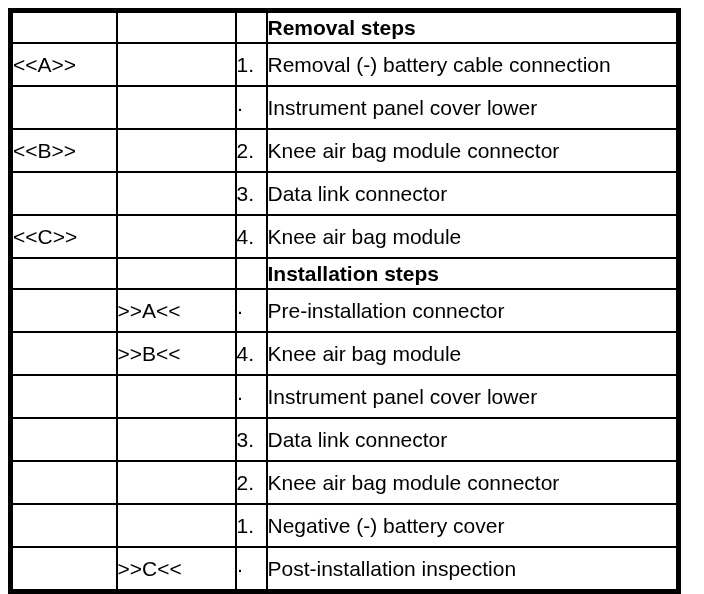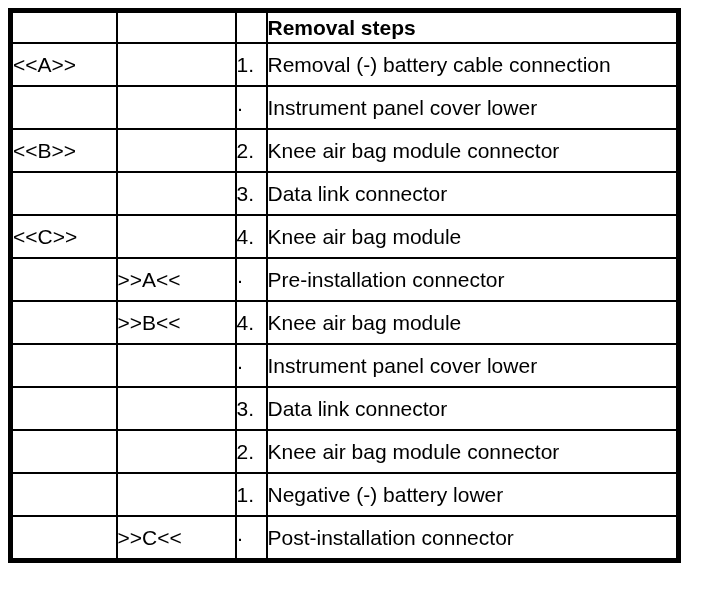--- a/index.html
+++ b/index.html
@@ -86,20 +86,26 @@
           <td class="c1"></td>
           <td class="c2">3.</td>
           <td class="c3">Data link connector</td>
         </tr>
         <tr>
           <td class="c0">&lt;&lt;C&gt;&gt;</td>
           <td class="c1"></td>
           <td class="c2">4.</td>
           <td class="c3">Knee air bag module</td>
         </tr>
+        <tr class="section">
+          <td class="c0"></td>
+          <td class="c1"></td>
+          <td class="c2"></td>
+          <td class="c3">Installation steps</td>
+        </tr>
         <tr>
           <td class="c0"></td>
           <td class="c1">&gt;&gt;A&lt;&lt;</td>
           <td class="c2">·</td>
           <td class="c3">Pre-installation connector</td>
         </tr>
         <tr>
           <td class="c0"></td>
           <td class="c1">&gt;&gt;B&lt;&lt;</td>
           <td class="c2">4.</td>
@@ -120,23 +126,23 @@
         <tr>
           <td class="c0"></td>
           <td class="c1"></td>
           <td class="c2">2.</td>
           <td class="c3">Knee air bag module connector</td>
         </tr>
         <tr>
           <td class="c0"></td>
           <td class="c1"></td>
           <td class="c2">1.</td>
-          <td class="c3">Negative (-) battery lower</td>
+          <td class="c3">Negative (-) battery cover</td>
         </tr>
         <tr>
           <td class="c0"></td>
           <td class="c1">&gt;&gt;C&lt;&lt;</td>
           <td class="c2">·</td>
-          <td class="c3">Post-installation connector</td>
+          <td class="c3">Post-installation inspection</td>
         </tr>
       </tbody>
   </table>
 </div>
 
 </body></html>

